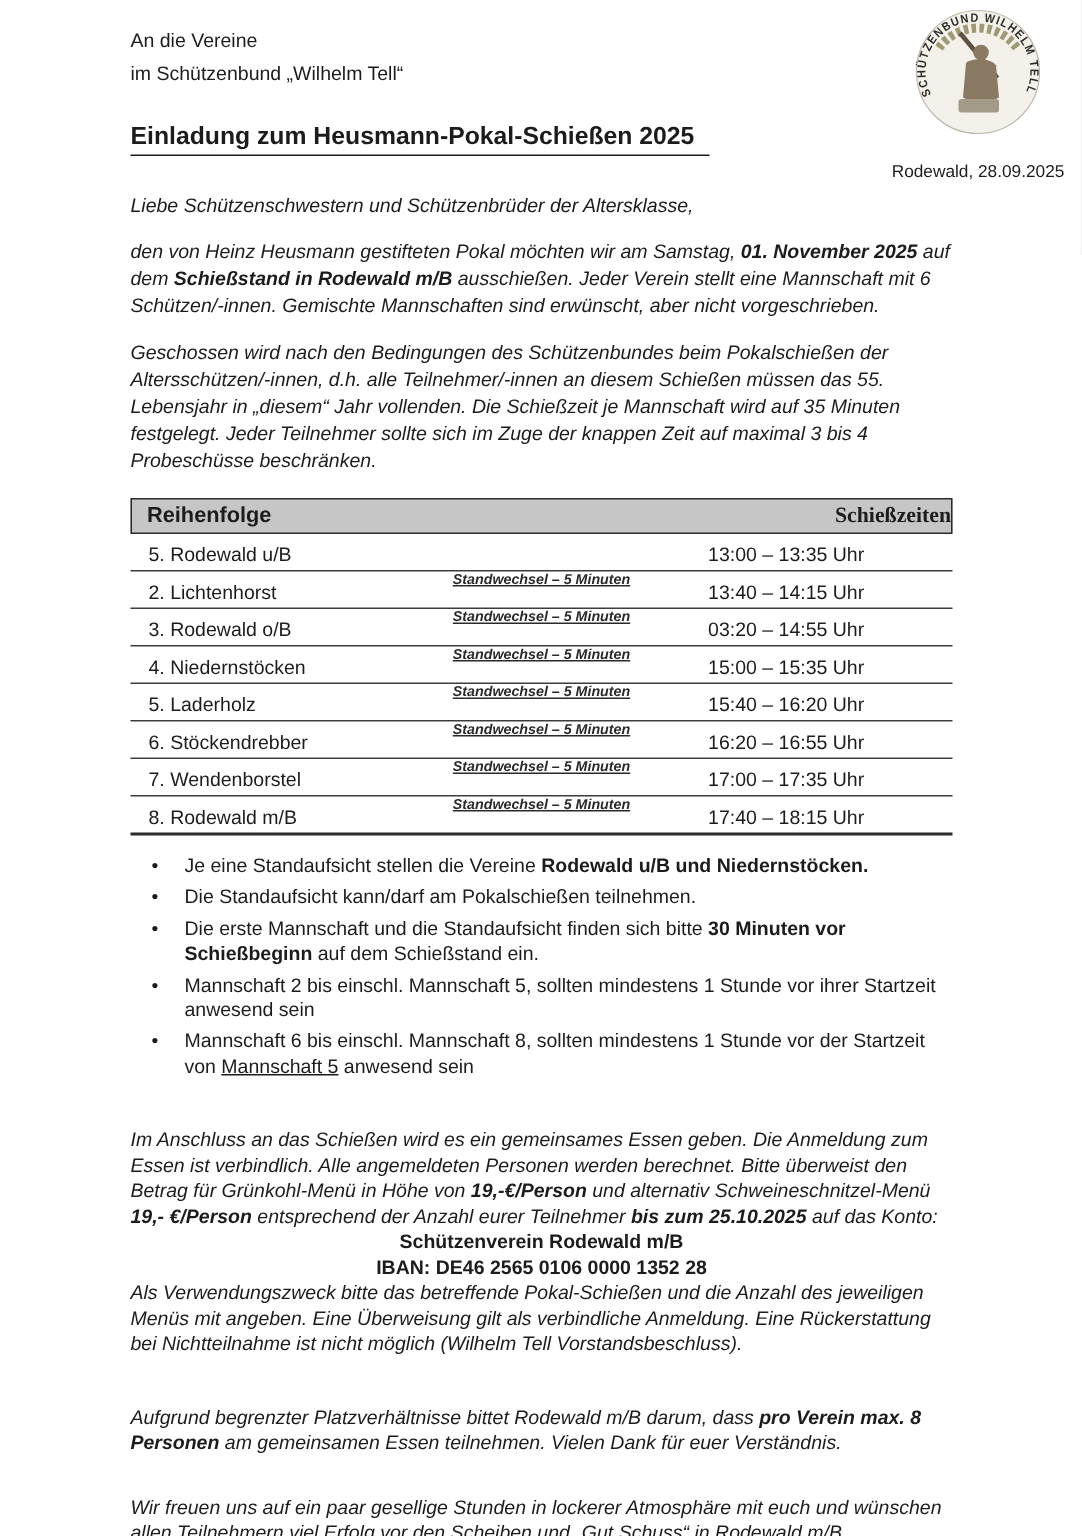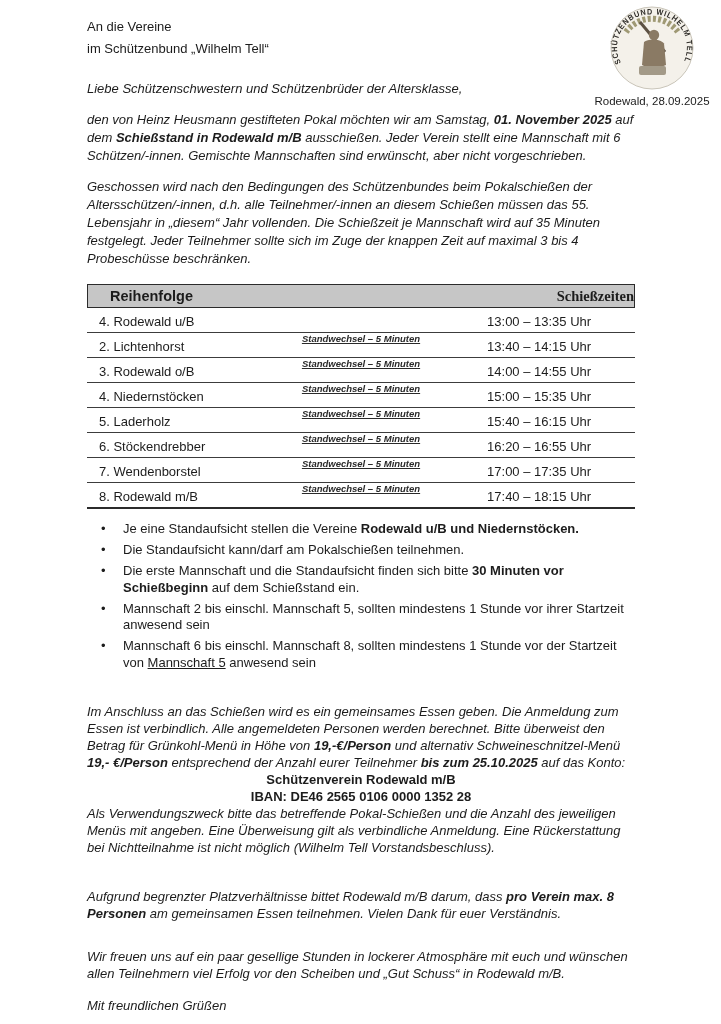--- a/index.html
+++ b/index.html
@@ -23,43 +23,43 @@
   .title{
     display:inline-block;
     font-size:16.5px;font-weight:bold;
     border-bottom:1.6px solid #1c1c1c;
     padding-right:10px;padding-bottom:2px;
   }
   .logoblock{
     position:absolute;top:6px;right:10px;width:118px;
     text-align:center;z-index:2;
   }
-  .dateline{font-size:11.5px;margin-top:1px;white-space:nowrap;}
+  .dateline{font-size:11.5px;margin-top:14px;white-space:nowrap;}
 
   .para{font-size:13px;line-height:18px;margin:0;font-style:italic;}
   .salutation{margin-top:20px;}
   .mt13{margin-top:13px;}
 
   
   .ttable{margin-top:16px;}
   .thead{
     display:flex;align-items:center;
     height:24px;
     background:#c6c6c6;
     border:1.8px solid #2b2b2b;
     box-sizing:border-box;
     font-size:14.5px;font-weight:bold;
   }
-  .thead .hleft{padding-left:22px;flex:1;}
+  .thead .hleft{padding-left:10px;flex:1;}
   .thead .hright{width:42%;text-align:right;font-family:Liberation Serif, serif;}
   .trows{border-bottom:2.2px solid #2b2b2b;}
   .trow{position:relative;height:24px;}
   .trow + .trow{border-top:1.6px solid #3c3c3c;}
   .tname{position:absolute;left:12px;bottom:3px;font-size:13px;}
-  .ttime{position:absolute;right:0;width:35%;text-align:center;bottom:3px;font-size:13px;}
+  .ttime{position:absolute;right:15px;width:35%;text-align:center;bottom:3px;font-size:13px;}
   .tnote{
     position:absolute;left:0;right:0;top:1px;
     text-align:center;
     font-size:9.5px;font-style:italic;font-weight:bold;
     text-decoration:underline;line-height:10px;color:#2a2a2a;
   }
 
   
   .bullets{margin-top:12px;padding-left:14px;}
   .bullet{display:flex;font-size:13px;line-height:16.5px;margin-bottom:4.5px;}
@@ -92,54 +92,57 @@
       <text font-size="8" font-weight="bold" letter-spacing="1" fill="#2e2c28">
         <textPath href="#ringPath" startOffset="0" textLength="138" lengthAdjust="spacingAndGlyphs">SCHÜTZENBUND WILHELM TELL</textPath>
       </text>
     </svg>
     <div class="dateline">Rodewald, 28.09.2025</div>
   </div>
 
   <div class="addr">An die Vereine</div>
   <div class="addr">im Schützenbund „Wilhelm Tell“</div>
 
+  <div class="titleline">
+    <span class="title">Einladung zum Heusmann-Pokal-Schießen 2025</span>
+  </div>
 
   <p class="para salutation">Liebe Schützenschwestern und Schützenbrüder der Altersklasse,</p>
   <p class="para mt13"><span>den von Heinz Heusmann gestifteten Pokal möchten wir am Samstag, </span><span class="b">01. November 2025</span><span> auf dem </span><span class="b">Schießstand in Rodewald m/B</span><span> ausschießen. Jeder Verein stellt eine Mannschaft mit 6 Schützen/-innen. Gemischte Mannschaften sind erwünscht, aber nicht vorgeschrieben.</span></p>
   <p class="para mt13"><span>Geschossen wird nach den Bedingungen des Schützenbundes beim Pokalschießen der Altersschützen/-innen, d.h. alle Teilnehmer/-innen an diesem Schießen müssen das 55. Lebensjahr in „diesem“ Jahr vollenden. Die Schießzeit je Mannschaft wird auf 35 Minuten festgelegt. Jeder Teilnehmer sollte sich im Zuge der knappen Zeit auf maximal 3 bis 4 Probeschüsse beschränken.</span></p>
 
   <div class="ttable">
     <div class="thead">
       <span class="hleft">Reihenfolge</span>
       <span class="hright">Schießzeiten</span>
     </div>
     <div class="trows">
       <div class="trow">
-        <span class="tname">4. Rodewald u/B</span>
+        <span class="tname">5. Rodewald u/B</span>
         <span class="ttime">13:00 – 13:35 Uhr</span>
       </div>
       <div class="trow">
         <span class="tnote">Standwechsel – 5 Minuten</span>
         <span class="tname">2. Lichtenhorst</span>
         <span class="ttime">13:40 – 14:15 Uhr</span>
       </div>
       <div class="trow">
         <span class="tnote">Standwechsel – 5 Minuten</span>
         <span class="tname">3. Rodewald o/B</span>
-        <span class="ttime">14:00 – 14:55 Uhr</span>
+        <span class="ttime">03:20 – 14:55 Uhr</span>
       </div>
       <div class="trow">
         <span class="tnote">Standwechsel – 5 Minuten</span>
         <span class="tname">4. Niedernstöcken</span>
         <span class="ttime">15:00 – 15:35 Uhr</span>
       </div>
       <div class="trow">
         <span class="tnote">Standwechsel – 5 Minuten</span>
         <span class="tname">5. Laderholz</span>
-        <span class="ttime">15:40 – 16:15 Uhr</span>
+        <span class="ttime">15:40 – 16:20 Uhr</span>
       </div>
       <div class="trow">
         <span class="tnote">Standwechsel – 5 Minuten</span>
         <span class="tname">6. Stöckendrebber</span>
         <span class="ttime">16:20 – 16:55 Uhr</span>
       </div>
       <div class="trow">
         <span class="tnote">Standwechsel – 5 Minuten</span>
         <span class="tname">7. Wendenborstel</span>
         <span class="ttime">17:00 – 17:35 Uhr</span>

